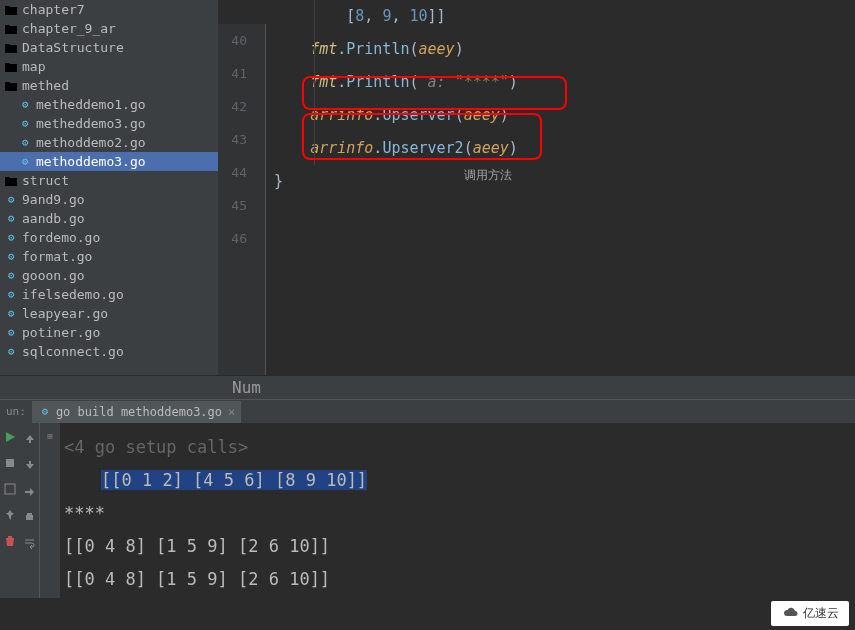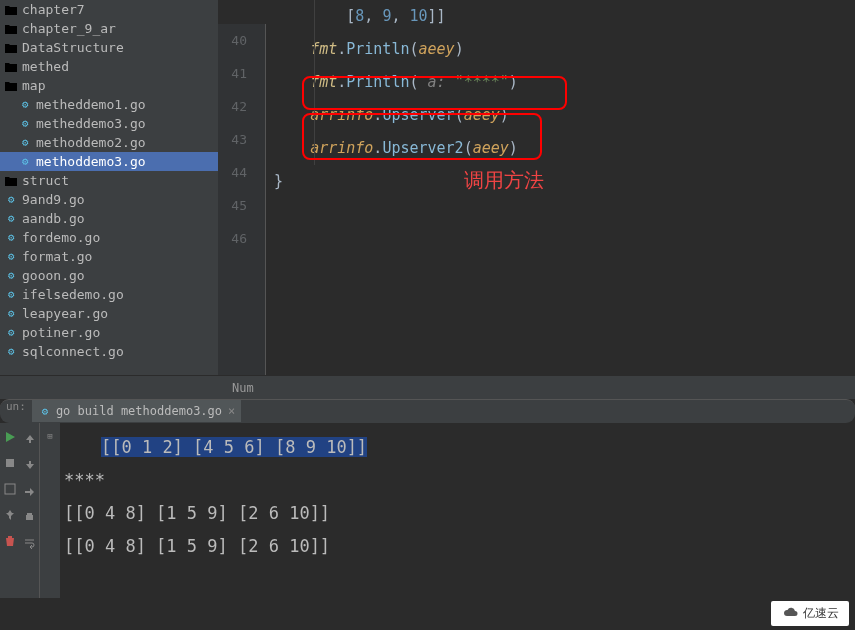--- a/index.html
+++ b/index.html
@@ -96,42 +96,41 @@
       left: 36px;
       top: 113px;
       width: 240px;
       height: 47px;
       pointer-events: none;
     }
     .annotation {
       position: absolute;
       left: 198px;
       top: 167px;
-      color: #ef4444;
-      font-size: 20px;
+      color: #a3a3a3;
+      font-size: 12px;
     }
     
     .status-bar {
       height: 24px;
       background: #3c3f41;
       display: flex;
       align-items: center;
       padding-left: 232px;
-      font-size: 12px;
+      font-size: 16px;
       color: #999;
       border-top: 1px solid #2b2b2b;
     }
     
     .console-tabs {
       height: 24px;
       background: #3c3f41;
       display: flex;
-      align-items: flex-start;
+      align-items: center;
       border-top: 1px solid #555;
-      border-radius: 9px;
     }
     .run-label {
       color: #888;
       font-size: 11px;
       padding: 0 6px;
     }
     .console-tab {
       display: flex;
       align-items: center;
       background: #515658;
@@ -235,29 +234,29 @@
           </svg>
         </span>
         <span class="tree-label">DataStructure</span>
       </div>
     <div class="tree-item tree-indent-1">
         <span class="tree-icon">
           <svg width="14" height="12" viewBox="0 0 14 12">
             <path d="M1 2h4l1 1h7v8H1z"></path>
           </svg>
         </span>
+        <span class="tree-label">map</span>
+      </div>
+    <div class="tree-item tree-indent-1">
+        <span class="tree-icon">
+          <svg width="14" height="12" viewBox="0 0 14 12">
+            <path d="M1 2h4l1 1h7v8H1z"></path>
+          </svg>
+        </span>
         <span class="tree-label">methed</span>
-      </div>
-    <div class="tree-item tree-indent-1">
-        <span class="tree-icon">
-          <svg width="14" height="12" viewBox="0 0 14 12">
-            <path d="M1 2h4l1 1h7v8H1z"></path>
-          </svg>
-        </span>
-        <span class="tree-label">map</span>
       </div>
     <div class="tree-item tree-indent-2">
         <span class="tree-icon go-icon">⚙</span>
         <span class="tree-label">metheddemo1.go</span>
       </div>
     <div class="tree-item tree-indent-2">
         <span class="tree-icon go-icon">⚙</span>
         <span class="tree-label">metheddemo3.go</span>
       </div>
     <div class="tree-item tree-indent-2">
@@ -411,20 +410,21 @@
               <path d="M1 2h9M1 5h7a2 2 0 010 4H6m0 0l2-2m-2 2l2 2" stroke="#888" fill="none"></path>
             </svg>
           </span>
       </div>
     </div>
   </div>
   <div class="tb-col2">
     <span class="expand-icon">⊞</span>
   </div>
   <div class="console-output">
+    <div><span class="dim">&lt;4 go setup calls&gt;</span></div>
     <div><span class="sel">[[0 1 2] [4 5 6] [8 9 10]]</span></div>
     <div><span class="txt">****</span></div>
     <div><span class="txt">[[0 4 8] [1 5 9] [2 6 10]]</span></div>
     <div><span class="txt">[[0 4 8] [1 5 9] [2 6 10]]</span></div>
   </div>
 </div>
 
 <div class="watermark">
   <span class="cloud-icon"><svg width="18" height="12" viewBox="0 0 18 12">
         <path d="M14 5a4 4 0 00-7.5-1A3 3 0 003 7a3 3 0 003 3h8a2.5 2.5 0 000-5z"></path>

